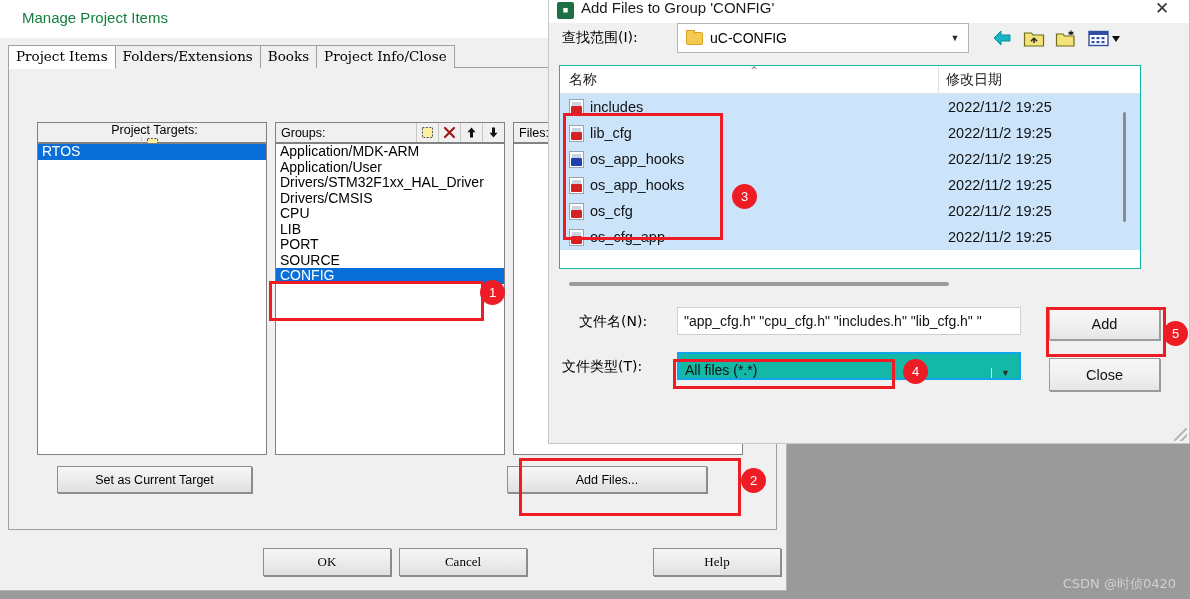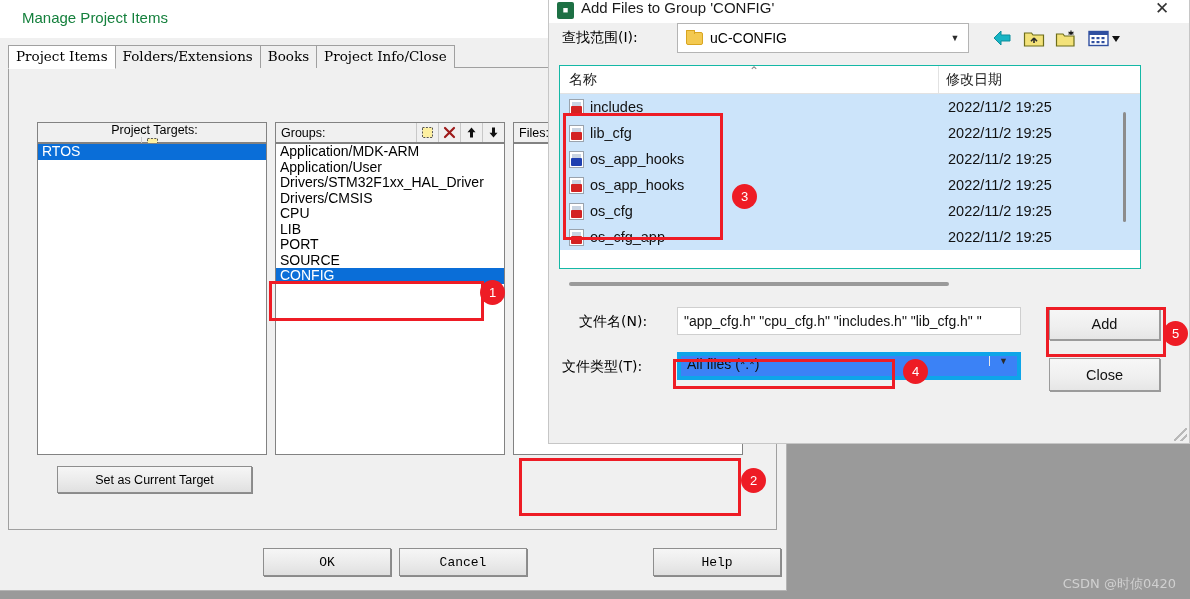--- a/index.html
+++ b/index.html
@@ -121,21 +121,21 @@
     box-shadow: 1px 1px 0 #8a8a8a;
     font-family: "Liberation Sans", sans-serif;
     font-size: 12.5px;
     color: #000;
     display: flex;
     align-items: center;
     justify-content: center;
     cursor: default;
   }
   .winbtn.serif {
-    font-family: Liberation Mono, monospace;
+    font-family: Liberation Serif, serif;
     font-size: 13px;
   }
 
   
   .redbox {
     position: absolute;
     border: 3px solid #ee1c25;
     pointer-events: none;
     z-index: 60;
   }
@@ -380,24 +380,24 @@
   #af-ftype-label {
     position: absolute;
     left: 13px; top: 365px;
     font-size: 14px;
     color: #000;
   }
   #af-ftype-combo {
     position: absolute;
     left: 128px; top: 359px;
     width: 344px; height: 28px;
-    background: #3b82f6;
-    border: 4px solid #0ea5e9;
-    display: flex;
-    align-items: flex-start;
+    background: #14b8a6;
+    border: 2px solid #0ea5e9;
+    display: flex;
+    align-items: flex-end;
   }
   #af-ftype-value {
     flex: 1;
     font-size: 14px;
     color: #111;
     padding-left: 6px;
   }
   #af-ftype-arrow {
     width: 28px;
     text-align: center;
@@ -514,20 +514,21 @@
       <div class="listrow">SOURCE</div>
       <div class="listrow sel">CONFIG</div>
     </div>
 
     <div class="colhead" style="left:504px; top:54px; width:230px;">
       <span class="label">Files:</span>
     </div>
     <div class="listbox" style="left:504px; top:75px; width:230px; height:312px;"></div>
 
     <div class="winbtn" style="left:48px; top:398px; width:195px; height:27px;">Set as Current Target</div>
+    <div class="winbtn" style="left:498px; top:398px; width:200px; height:27px;">Add Files...</div>
   </div>
 
   <div class="winbtn serif" style="left:263px; top:548px; width:128px; height:28px;">OK</div>
   <div class="winbtn serif" style="left:399px; top:548px; width:128px; height:28px;">Cancel</div>
   <div class="winbtn serif" style="left:653px; top:548px; width:128px; height:28px;">Help</div>
 </div>
 
 <div id="addfiles">
 
   <div id="af-titlebar">

